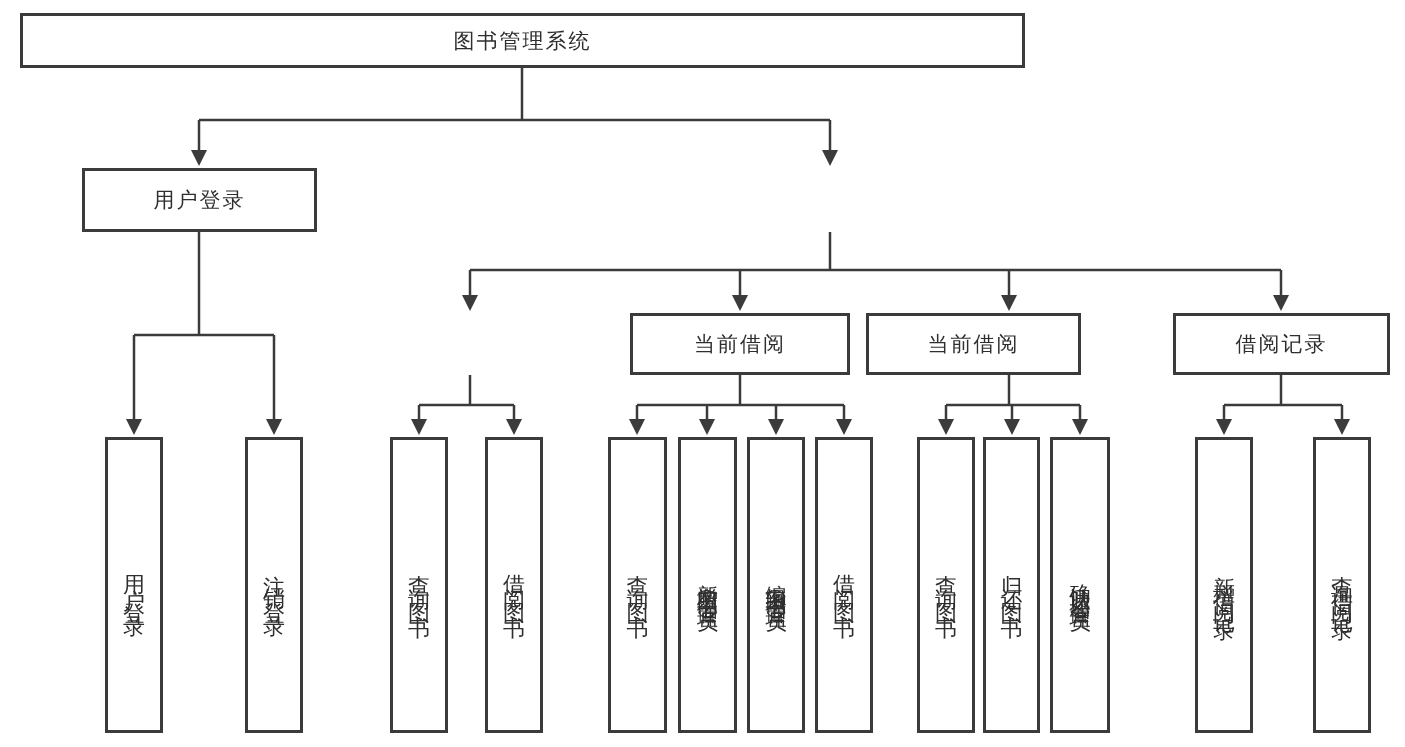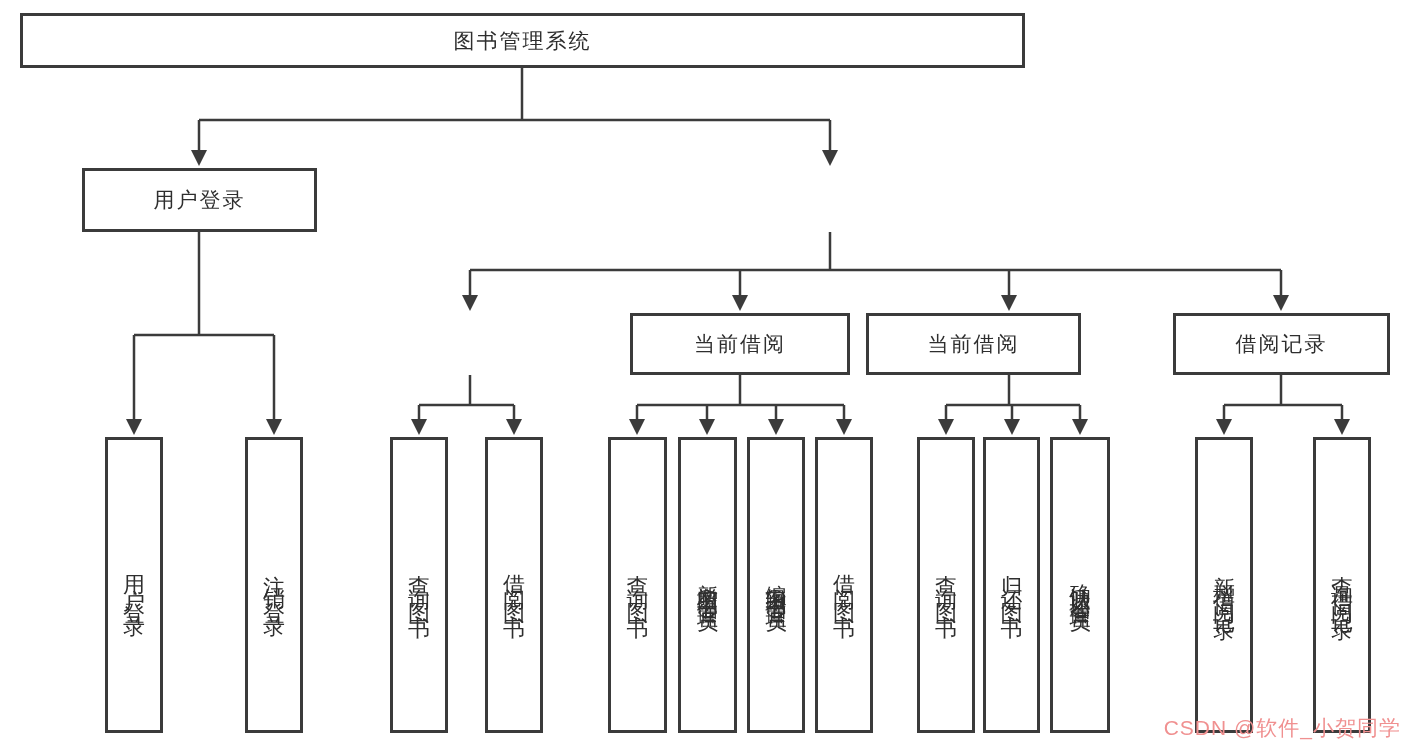--- a/index.html
+++ b/index.html
@@ -195,15 +195,14 @@
     <span class="vlabel long">确认归还（管理员）</span>
   </div>
 
   <div class="node" style="left:1195px; top:437px; width:58px; height:296px;">
     <span class="vlabel med">新增借阅记录</span>
   </div>
   <div class="node" style="left:1313px; top:437px; width:58px; height:296px;">
     <span class="vlabel med">查询借阅记录</span>
   </div>
 
-  <div class="watermark">CSDN @软件_小贺同学</div>
 
 </div>
 
 </body></html>

